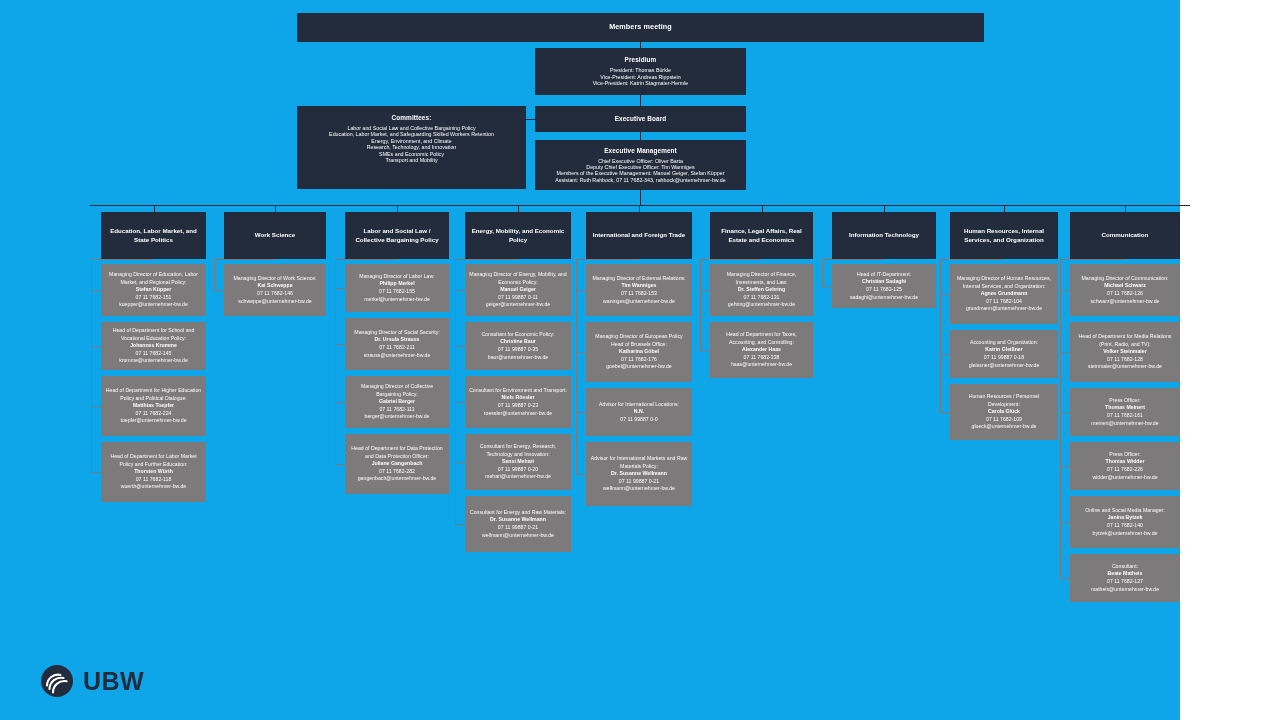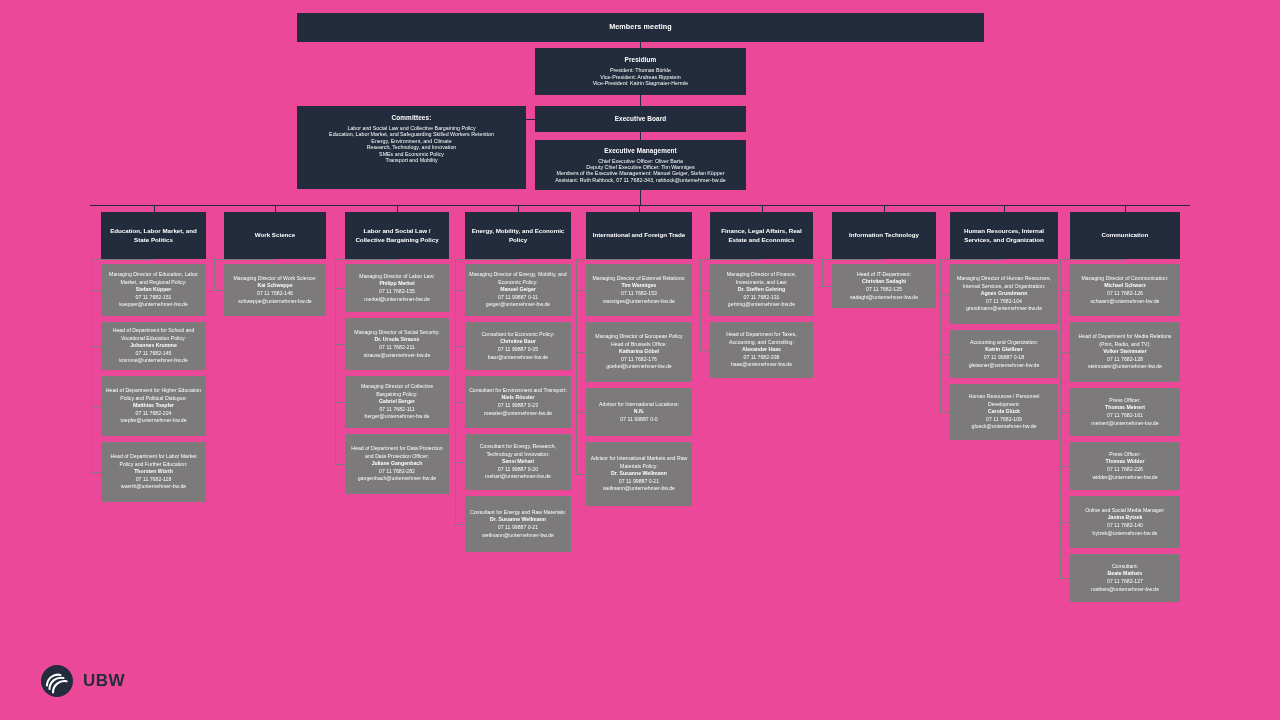--- a/index.html
+++ b/index.html
@@ -5,23 +5,23 @@
   * { box-sizing: border-box; margin: 0; padding: 0; }
   html, body {
     width: 1280px;
     height: 720px;
     background: #ffffff;
     font-family: "Liberation Sans", sans-serif;
     overflow: hidden;
   }
   #chart {
     position: relative;
-    width: 1280px;
+    width: 1180px;
     height: 720px;
-    background: #ec4899;
+    background: #0ea5e9;
   }
   .box {
     position: absolute;
     background: #222c3c;
     color: #ffffff;
     text-align: center;
     display: flex;
     flex-direction: column;
     align-items: center;
     justify-content: center;
@@ -68,21 +68,21 @@
   #logo {
     position: absolute;
     left: 40px;
     top: 664px;
     display: flex;
     align-items: center;
     gap: 9px;
   }
   #logo .mark { width: 34px; height: 34px; }
   #logo .word {
-    font-size: 17px;
+    font-size: 25px;
     font-weight: bold;
     color: #222c3c;
     letter-spacing: 0.5px;
     font-family: "Liberation Sans", sans-serif;
   }
 </style>
 </head>
 <body>
 
 <div id="chart">

